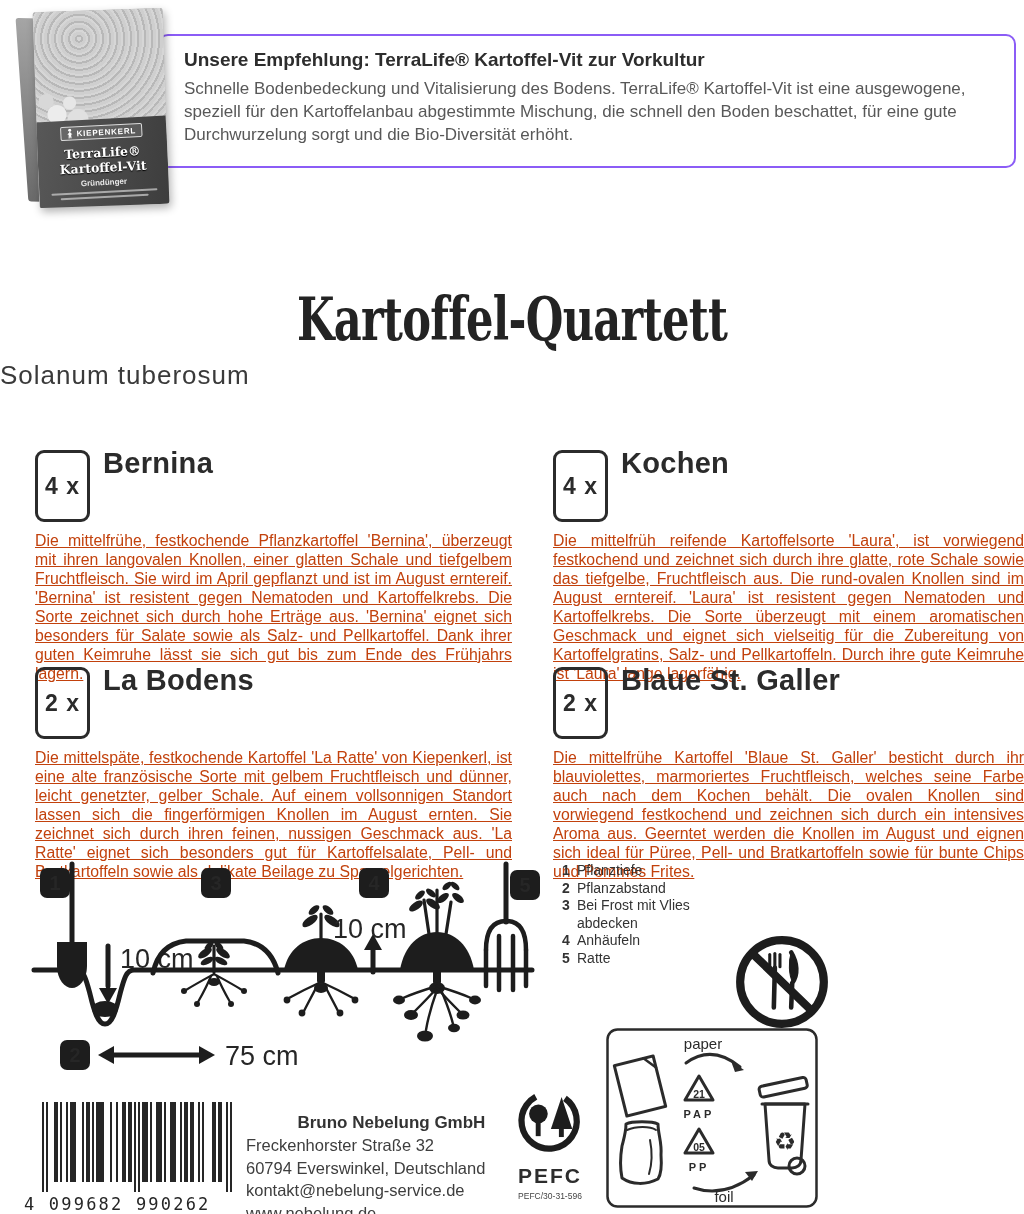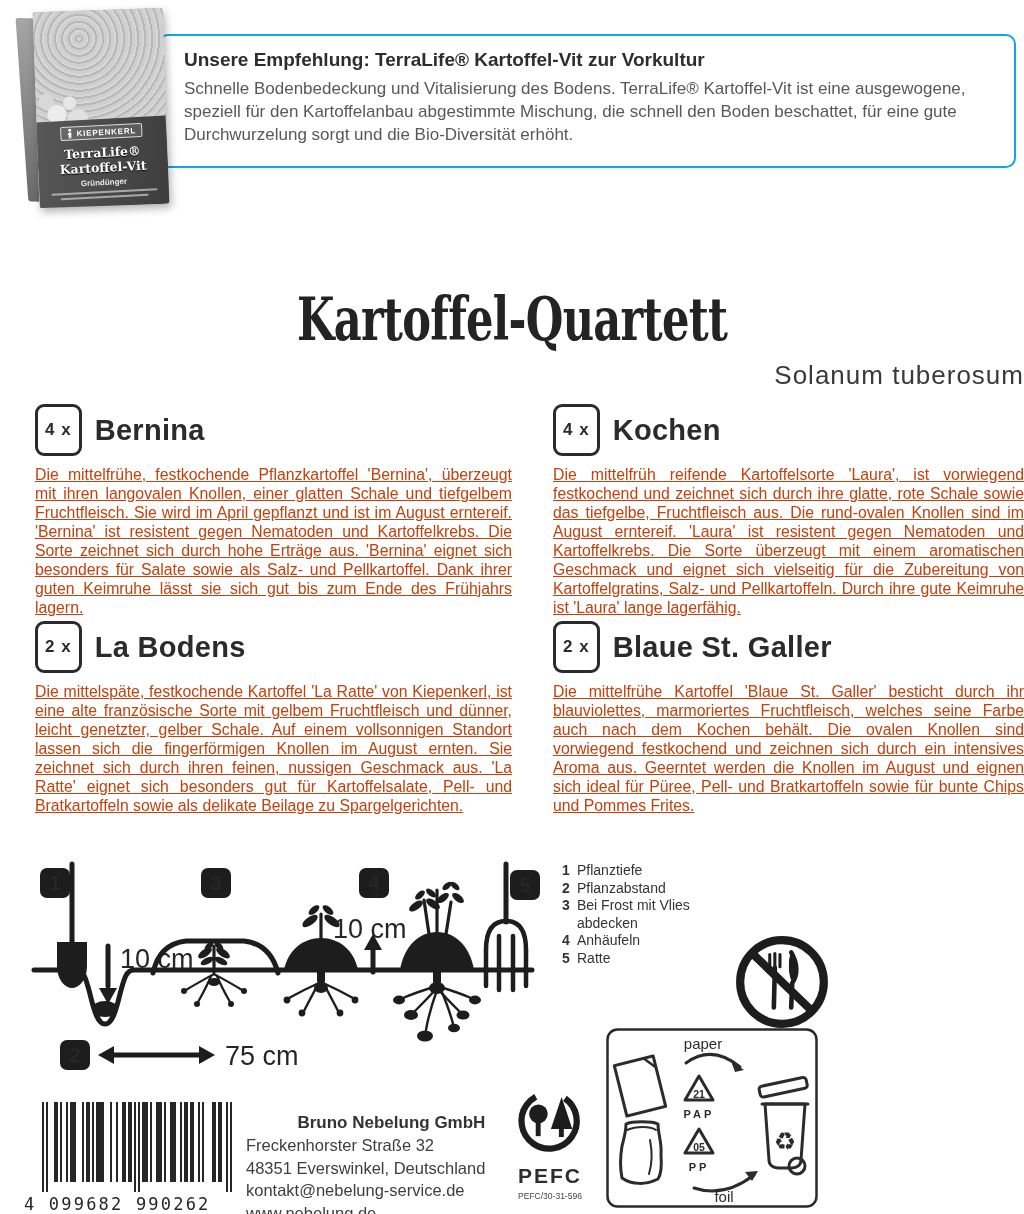--- a/index.html
+++ b/index.html
@@ -1,21 +1,21 @@
 <!DOCTYPE html>
 <html lang="de"><head>
 <meta charset="utf-8">
 <style>
   html,body{margin:0;padding:0;background:#fff;}
   .page{position:relative;width:1024px;height:1214px;background:#fff;overflow:hidden;
         font-family:"Liberation Sans",sans-serif;color:#2d2d2d;}
 
   
   .reco-box{position:absolute;left:158px;top:34px;width:858px;height:134px;box-sizing:border-box;
-            border:2px solid #0ea5e9;border-radius:10px;padding:13px 24px 13px 24px;}
+            border:2px solid #8b5cf6;border-radius:10px;padding:13px 24px 13px 24px;}
   .reco-title{font-size:19px;font-weight:700;color:#2d2d2d;margin:0 0 6px 0;}
   .reco-body{font-size:17px;line-height:23px;color:#585858;margin:0;}
 
   
   .bag-wrap{position:absolute;left:6px;top:2px;width:184px;height:210px;z-index:5;}
   .bag-gusset{position:absolute;left:16px;top:16px;width:26px;height:184px;
               background:linear-gradient(180deg,#a5a5a5,#6a6a6a);transform:rotate(-4deg) skewY(5deg);
               border-radius:3px;}
   .bag-main{position:absolute;left:30px;top:8px;width:130px;height:196px;transform:rotate(-2deg);
             background:#c6c6c6;border-radius:3px;overflow:hidden;box-shadow:2px 4px 8px rgba(0,0,0,.3);}
@@ -35,33 +35,33 @@
   .bag-name{font-family:"DejaVu Serif",serif;font-size:12.5px;font-weight:700;margin-top:4px;
             text-shadow:0 1px 1px #000;}
   .bag-sub{font-size:8px;font-weight:700;margin-top:3px;color:#e8e8e8;}
   .bag-fine{width:82%;height:2px;background:#c9c9c9;margin:4px auto 0;border-radius:1px;opacity:.75;}
   .bag-fine.short{width:68%;margin-top:3px;}
 
   
   .main-title{position:absolute;top:284px;left:50%;transform:translateX(-50%) scaleX(.72);
               font-family:"DejaVu Serif",serif;font-weight:700;font-size:60px;letter-spacing:-1px;
               color:#232323;white-space:nowrap;}
-  .main-subtitle{position:absolute;top:360px;left:0;width:100%;text-align:right;
+  .main-subtitle{position:absolute;top:360px;left:0;width:100%;text-align:left;
                  font-size:26px;letter-spacing:1px;color:#3a3a3a;}
 
   
   .variety{position:absolute;}
   .v1{left:35px;top:404px;width:477px;}
   .v2{left:553px;top:404px;width:471px;}
   .v3{left:35px;top:621px;width:477px;}
   .v4{left:553px;top:621px;width:471px;}
   .v-head{display:flex;align-items:center;gap:13px;}
   .v-badge{display:inline-flex;align-items:center;border:3px solid #2b2b2b;border-radius:9px;
-           padding:8px 7px;height:30px;font-size:17px;font-weight:700;color:#2b2b2b;
-           letter-spacing:1px;white-space:nowrap;}
+           padding:18px 7px;height:30px;font-size:23px;font-weight:700;color:#2b2b2b;
+           letter-spacing:1px;white-space:nowrap;margin-top:46px;}
   .v-name{font-size:29px;font-weight:700;color:#2b2b2b;letter-spacing:.3px;}
   .v-text{margin:9px 0 0 0;font-size:15.8px;line-height:19px;color:#c2410c;
           text-align:justify;hyphens:auto;text-decoration:underline;-webkit-hyphens:auto;}
 
   
   .diagram-svg{position:absolute;left:20px;top:858px;width:540px;height:235px;}
   .diagram-svg .ink{stroke:#1d1d1d;fill:none;stroke-linecap:round;}
   .diagram-svg .fill{fill:#1d1d1d;}
   .diagram-svg text{font-family:"Liberation Sans",sans-serif;fill:#262626;}
   .dim-label{font-size:27px;}
@@ -358,21 +358,21 @@
         <rect x="178" y="0" width="2" height="80" fill="#262626"></rect>
         <rect x="184" y="0" width="2" height="90" fill="#262626"></rect>
         <rect x="188" y="0" width="2" height="90" fill="#262626"></rect>
       </g>
     <text class="barcode-num" x="0" y="110">4 099682 990262</text>
   </svg>
 
   <div class="address">
     <div class="co">Bruno Nebelung GmbH</div>
     <div>Freckenhorster Straße 32</div>
-    <div>48351 Everswinkel, Deutschland</div>
+    <div>60794 Everswinkel, Deutschland</div>
     <div>kontakt@nebelung-service.de</div>
     <div>www.nebelung.de</div>
   </div>
 
   <div class="pefc">
     <svg width="82" height="78" viewBox="0 0 92 84">
       <circle cx="45" cy="42" r="31" fill="none" stroke="#1d1d1d" stroke-width="7" stroke-dasharray="160 35" transform="rotate(-55 45 42)"></circle>
       <circle cx="33" cy="34" r="10.5" fill="#1d1d1d"></circle>
       <rect x="30" y="42" width="5.5" height="17" fill="#1d1d1d"></rect>
       <path d="M59,15 L71,51 L47,51 Z" fill="#1d1d1d"></path>

